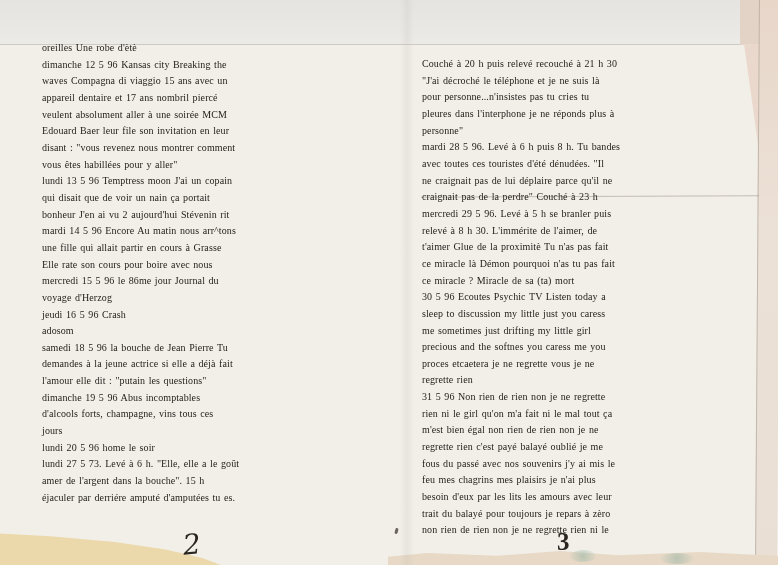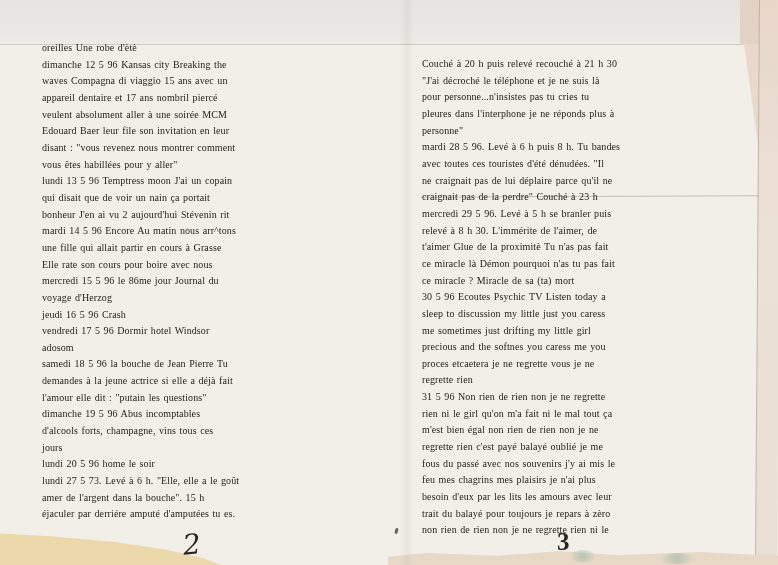--- a/index.html
+++ b/index.html
@@ -127,21 +127,20 @@
       <div class="line">vous êtes habillées pour y aller"</div>
       <div class="line">lundi 13 5 96 Temptress moon J'ai un copain</div>
       <div class="line">qui disait que de voir un nain ça portait</div>
       <div class="line">bonheur J'en ai vu 2 aujourd'hui Stévenin rit</div>
       <div class="line">mardi 14 5 96 Encore Au matin nous arr^tons</div>
       <div class="line">une fille qui allait partir en cours à Grasse</div>
       <div class="line">Elle rate son cours pour boire avec nous</div>
       <div class="line">mercredi 15 5 96 le 86me jour Journal du</div>
       <div class="line">voyage d'Herzog</div>
       <div class="line">jeudi 16 5 96 Crash</div>
-      <div class="line">vendredi 17 5 96 Dormir hotel Windsor</div>
       <div class="line">adosom</div>
       <div class="line">samedi 18 5 96 la bouche de Jean Pierre Tu</div>
       <div class="line">demandes à la jeune actrice si elle a déjà fait</div>
       <div class="line">l'amour elle dit : "putain les questions"</div>
       <div class="line">dimanche 19 5 96 Abus incomptables</div>
       <div class="line">d'alcools forts, champagne, vins tous ces</div>
       <div class="line">jours</div>
       <div class="line">lundi 20 5 96 home le soir</div>
       <div class="line">lundi 27 5 73. Levé à 6 h. "Elle, elle a le goût</div>
       <div class="line">amer de l'argent dans la bouche". 15 h</div>

